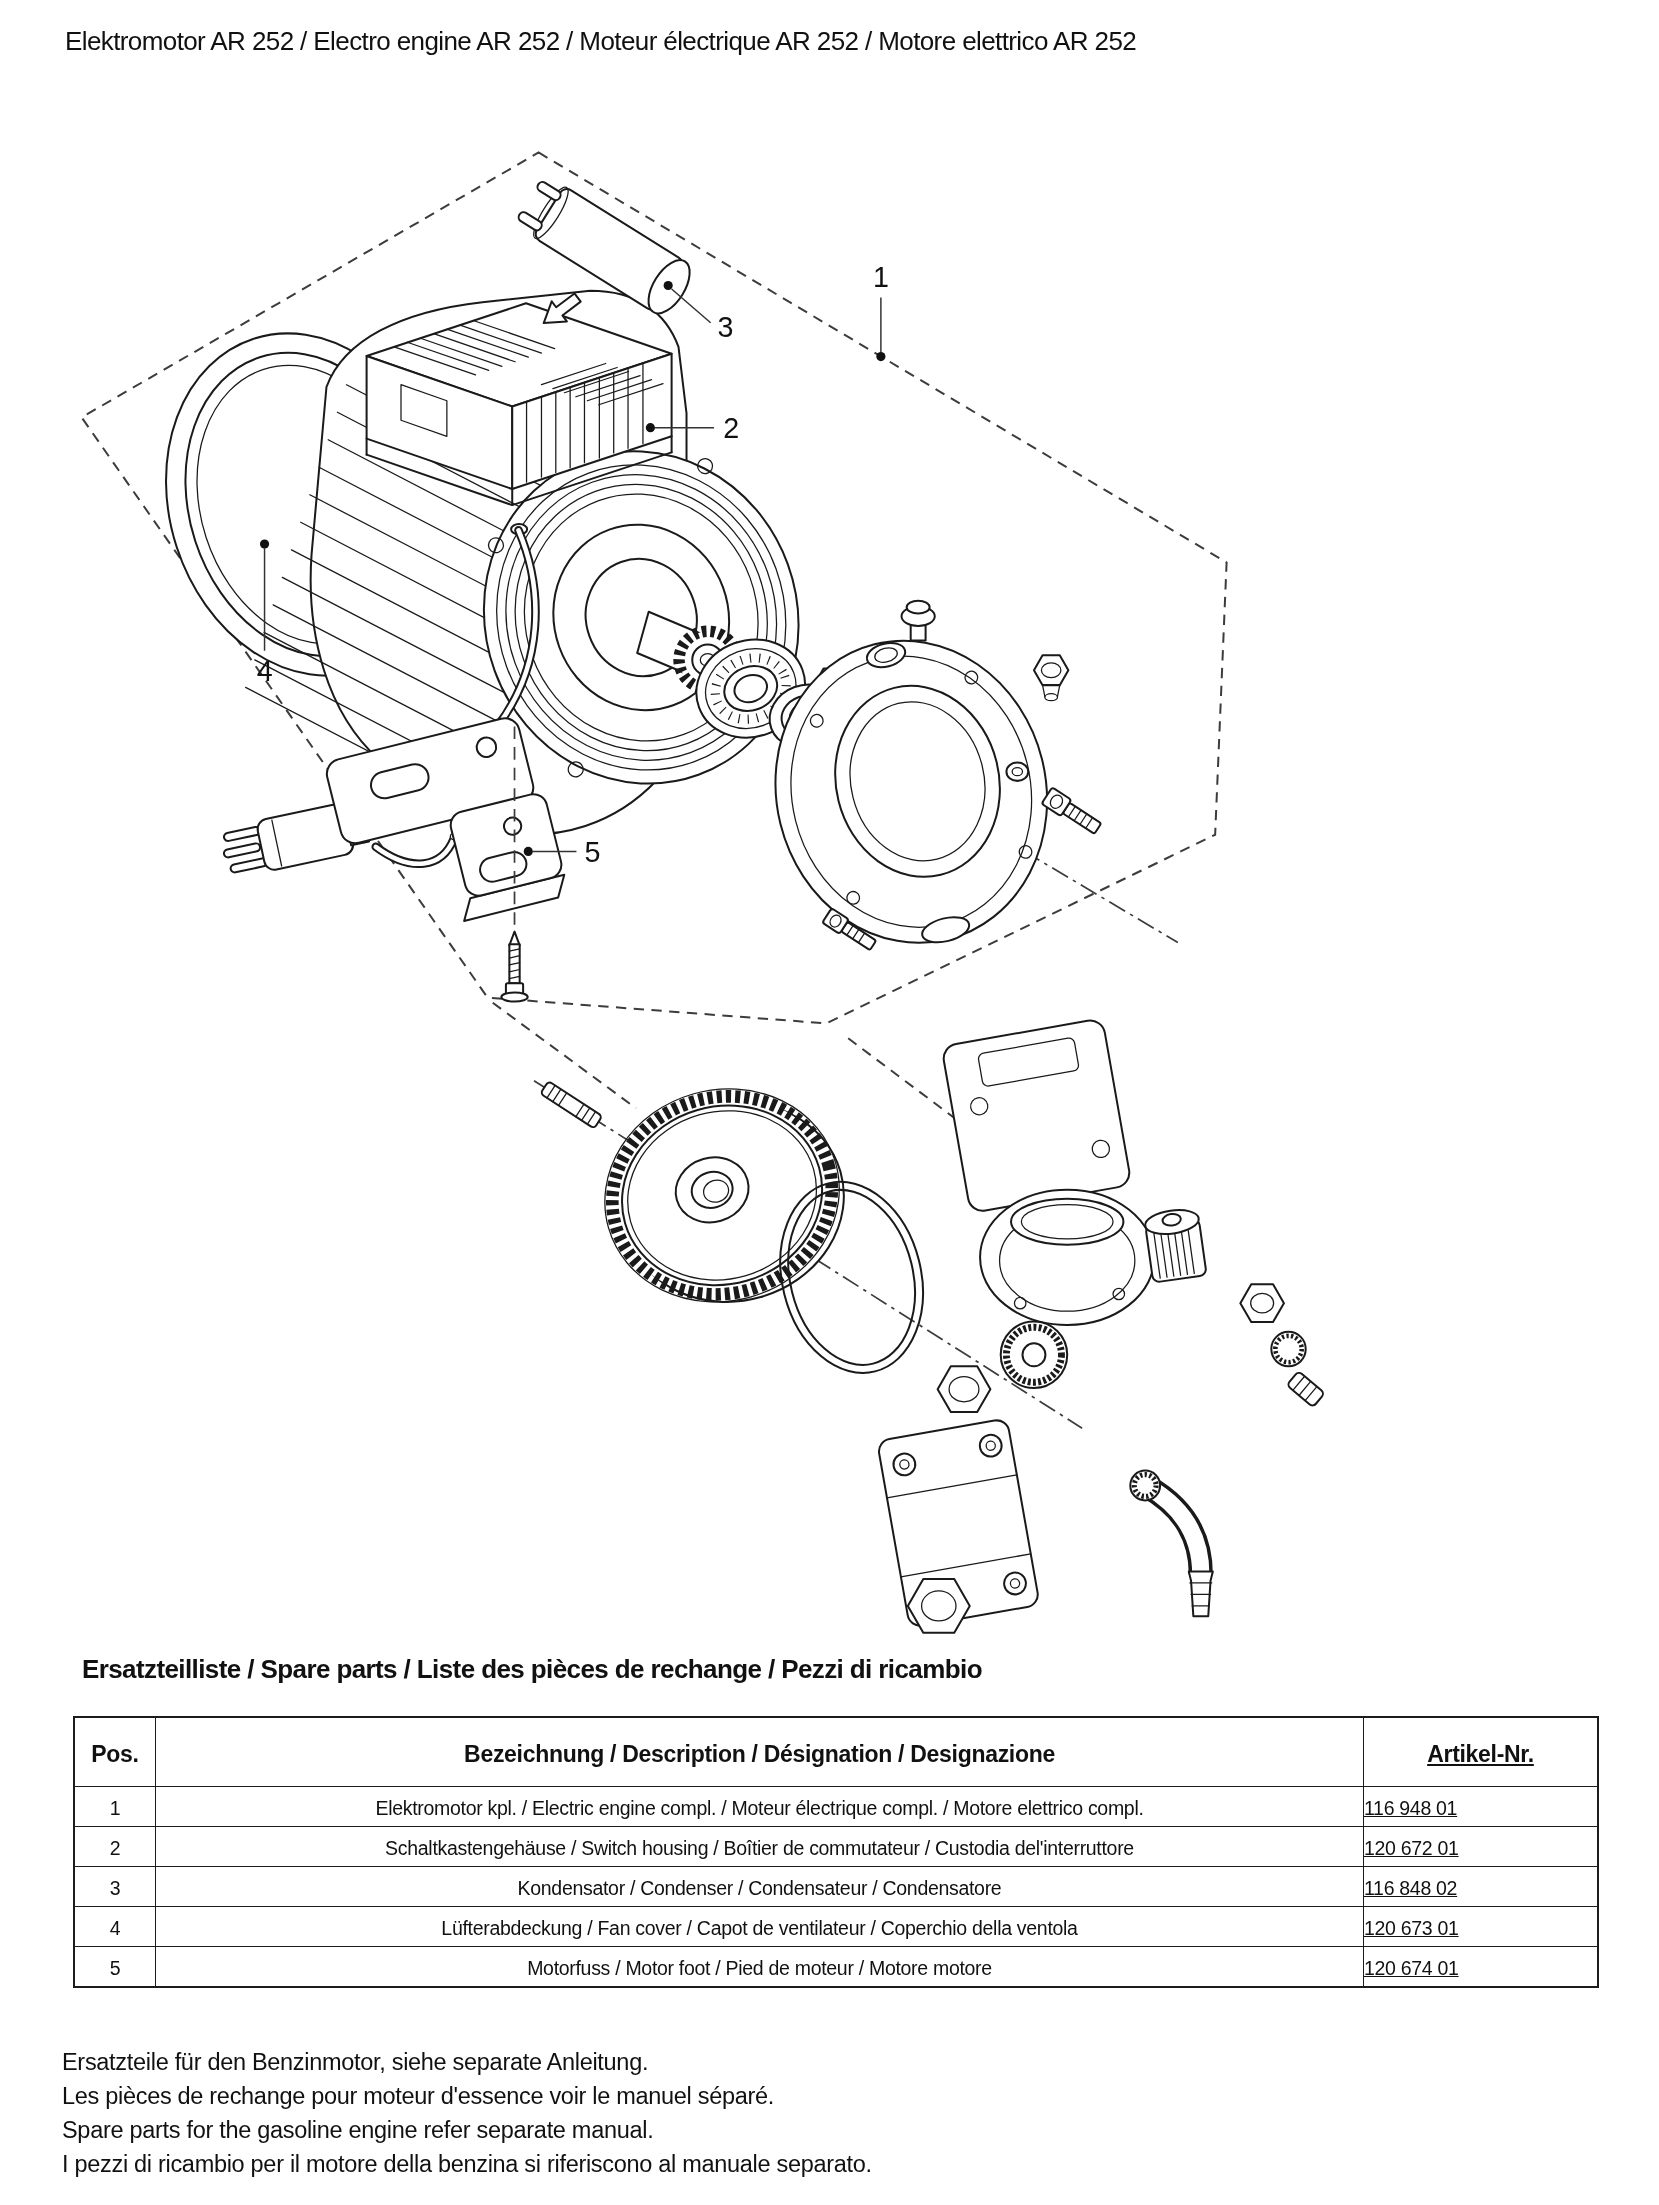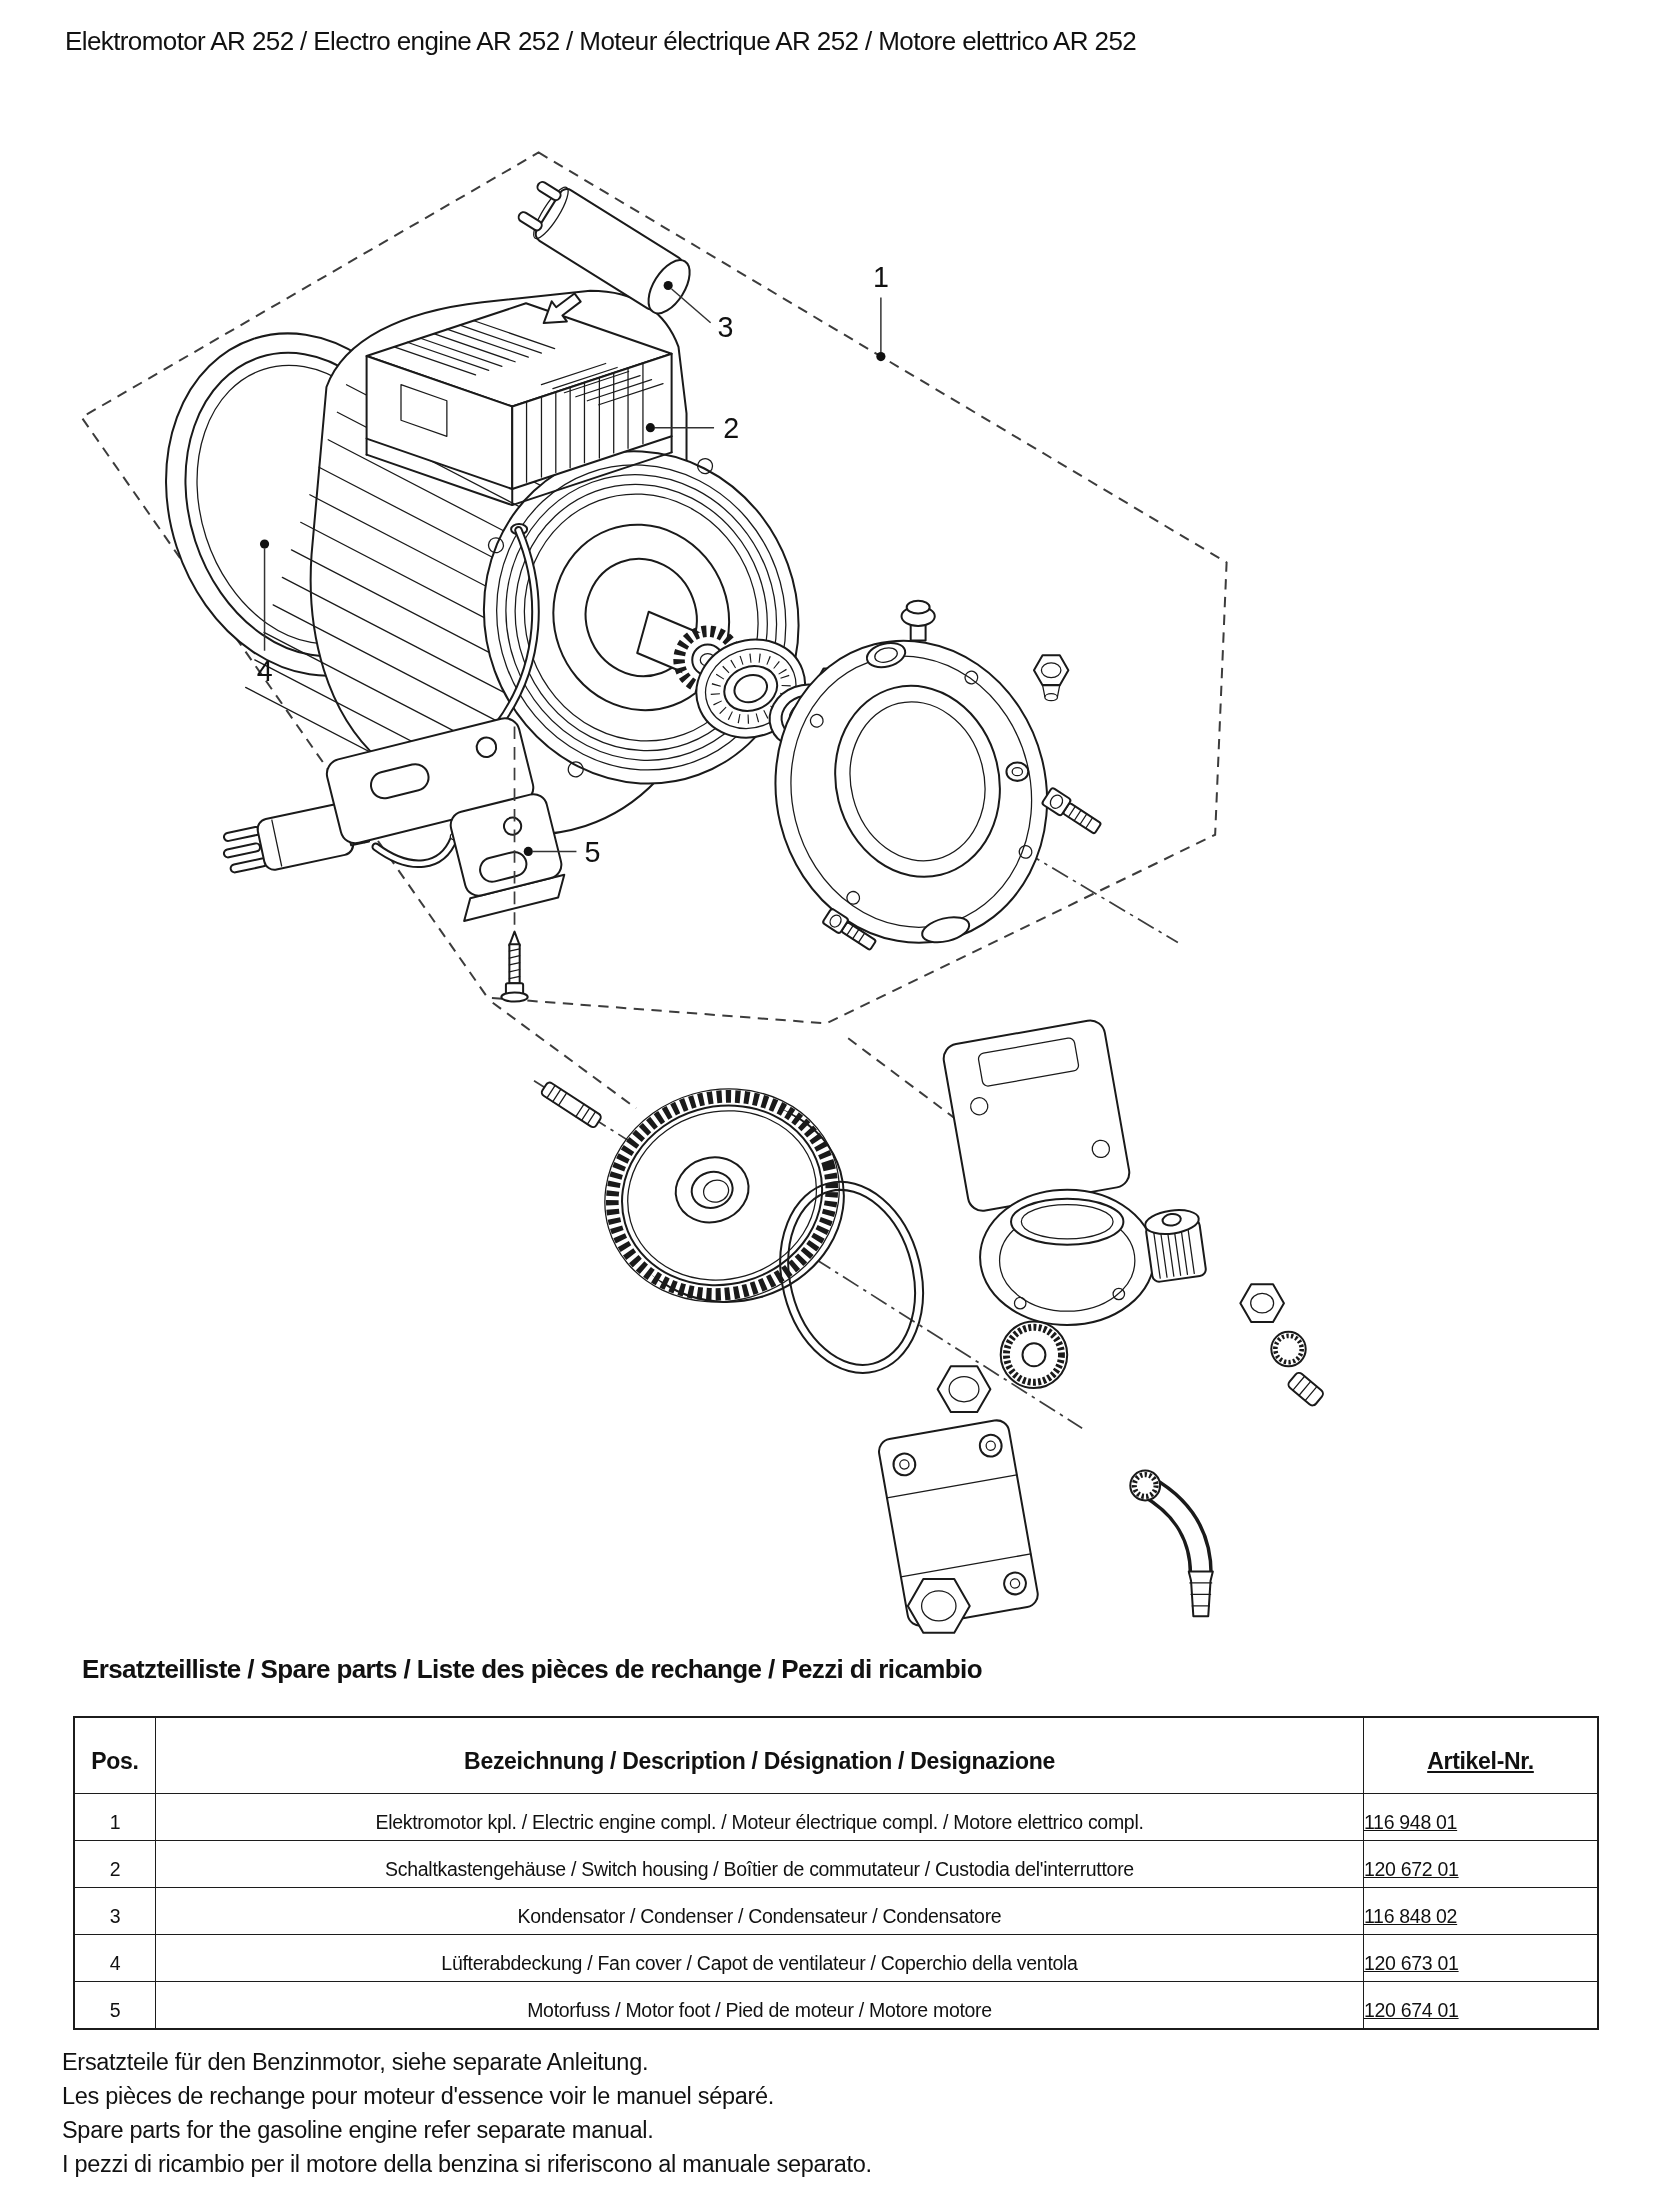--- a/index.html
+++ b/index.html
@@ -12,21 +12,21 @@
   .s{fill:none;stroke:#1a1a1a;stroke-width:3.5;stroke-linecap:round;stroke-linejoin:round;}
   .f{fill:#ffffff;stroke:#1a1a1a;stroke-width:3.5;stroke-linecap:round;stroke-linejoin:round;}
   .t{stroke-width:2.2;}
   .dash{fill:none;stroke:#3c3c3c;stroke-width:3.5;stroke-dasharray:18 13;}
   .dd{fill:none;stroke:#3c3c3c;stroke-width:3;stroke-dasharray:32 10 6 10;}
   .dot{fill:#111;stroke:none;}
   .lead{stroke:#333;stroke-width:2.6;fill:none;}
   #diagram text{font-family:"Liberation Sans",sans-serif;font-size:50px;fill:#111;}
   
   table.parts{position:absolute;left:73px;top:1716px;width:1519px;border-collapse:collapse;table-layout:fixed;}
-  table.parts th,table.parts td{border:1.7px solid #1c1c1c;padding:11px 0 0 0;font-size:19.5px;vertical-align:middle;}
+  table.parts th,table.parts td{border:1.7px solid #1c1c1c;padding:4px 0 0 0;font-size:19.5px;vertical-align:middle;}
   table.parts{border:2.3px solid #1c1c1c;}
   table.parts th{font-size:23px;font-weight:bold;height:64px;}
   table.parts td{height:35px;}
   th.c-pos,td.c-pos{width:80px;text-align:center;}
   th.c-desc,td.c-desc{width:1207px;text-align:center;padding-left:19.5px;}
   th.c-art,td.c-art{width:233px;text-decoration:underline;}
   
   .footer{position:absolute;left:62px;top:2045px;font-size:23.5px;line-height:34px;}
 </style>
 </head>

